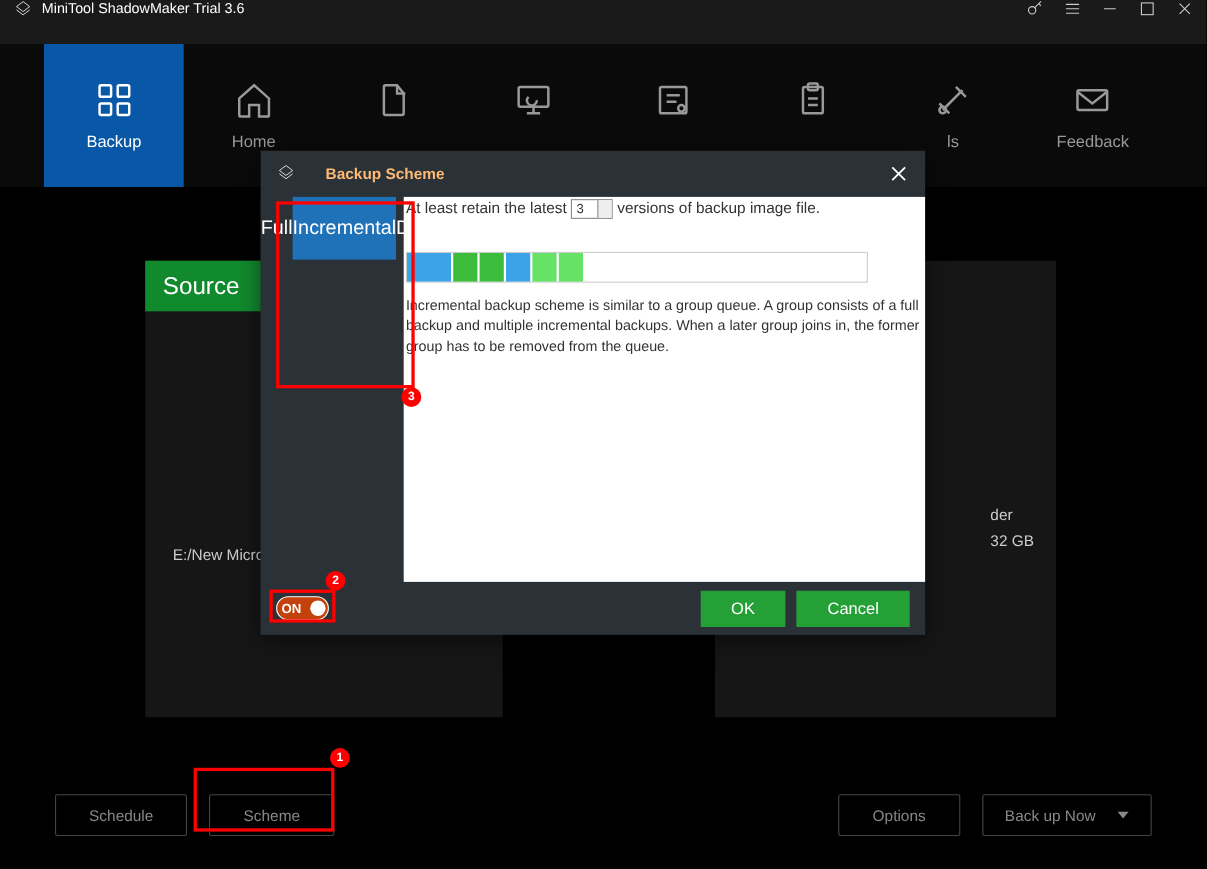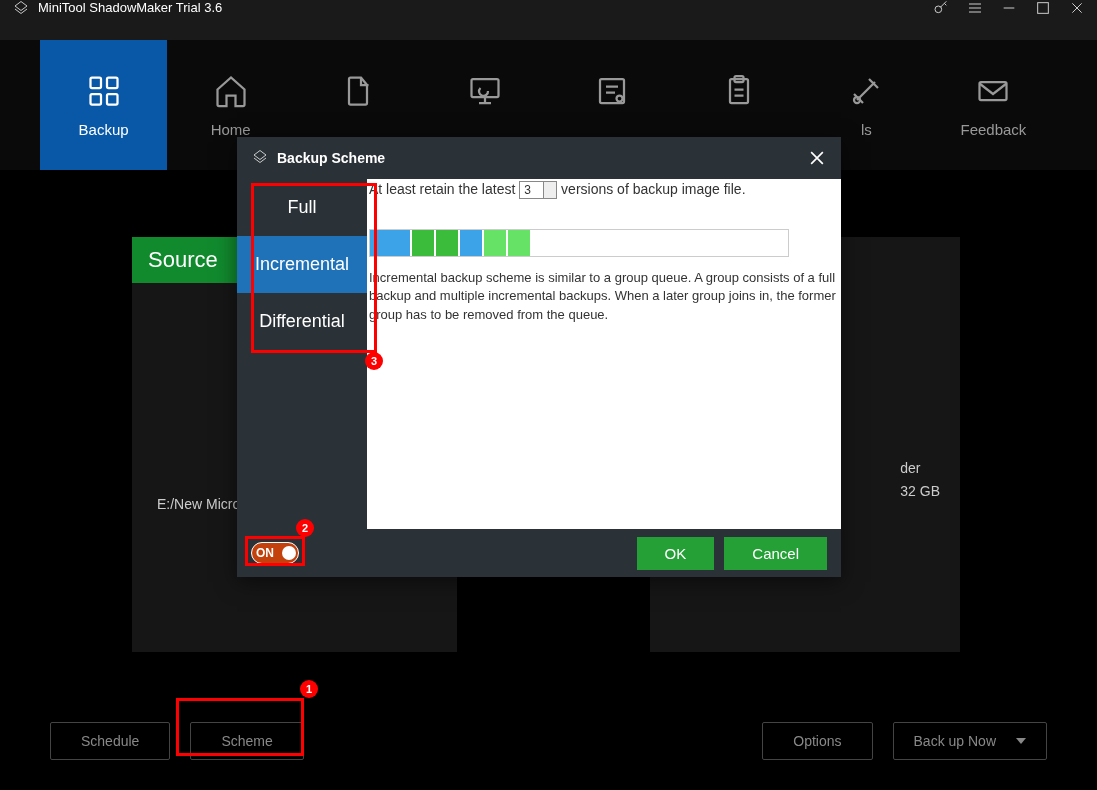--- a/index.html
+++ b/index.html
@@ -27,25 +27,25 @@
 .dest-info { position: absolute; bottom: 150px; right: 20px; text-align: left; line-height: 1.6; }
 
 .footer { position: absolute; bottom: 30px; left: 0; right: 0; display: flex; padding: 0 50px; gap: 20px; align-items: center; }
 .footer-btn { border: 1px solid #444; color: #888; padding: 10px 30px; font-size: 14px; background: transparent; cursor: pointer; border-radius: 2px; }
 .footer-spacer { flex: 1; }
 .footer-btn.backup-now { display: flex; align-items: center; gap: 20px; padding: 10px 20px; }
 .caret-down { width: 0; height: 0; border-left: 5px solid transparent; border-right: 5px solid transparent; border-top: 6px solid #888; }
 
 
 .modal { position: absolute; left: 237px; top: 137px; width: 604px; background: #2a3137; box-shadow: 0 5px 20px rgba(0,0,0,0.5); overflow: visible; }
-.modal-header { height: 42px; display: flex; align-items: center; padding: 0 14px; color: #ffffff; font-size: 14px; font-weight: bold; }
+.modal-header { height: 42px; display: flex; align-items: center; padding: 0 14px; color: #fdba74; font-size: 14px; font-weight: bold; gap: 19px; }
 .modal-header .mh-icon { width: 18px; height: 18px; margin-right: 8px; }
 .modal-header .mh-close { margin-left: auto; cursor: pointer; }
 .modal-body { display: flex; height: 350px; }
-.scheme-tabs { width: 130px; background: #2a3137; display: flex; flex-direction: column; }
+.scheme-tabs { width: 130px; background: #2a3137; display: flex; }
 .scheme-tab { height: 57px; display: flex; align-items: center; justify-content: center; color: #fff; font-size: 18px; cursor: pointer; }
 .scheme-tab.active { background: #1f72b8; text-align: right; }
 .scheme-content { flex: 1; background: #fff; padding: 2px; color: #333; font-size: 14px; }
 .retain-line { margin-bottom: 30px; }
 .spinner { display: inline-block; width: 38px; height: 18px; border: 1px solid #888; vertical-align: middle; position: relative; font-size: 12px; padding-left: 4px; line-height: 17px; }
 .spinner::after { content: ""; position: absolute; right: 0; top: 0; bottom: 0; width: 12px; border-left: 1px solid #888; background: linear-gradient(#eee,#eee); }
 .spinner-arrows { position: absolute; right: 2px; top: 1px; font-size: 8px; line-height: 7px; color: #555; }
 .queue-vis { width: 420px; height: 28px; border: 1px solid #ccc; margin-bottom: 12px; display: flex; }
 .queue-block { height: 100%; }
 .qb-blue-large { width: 40px; background: #3da3e8; margin-right: 2px;}

